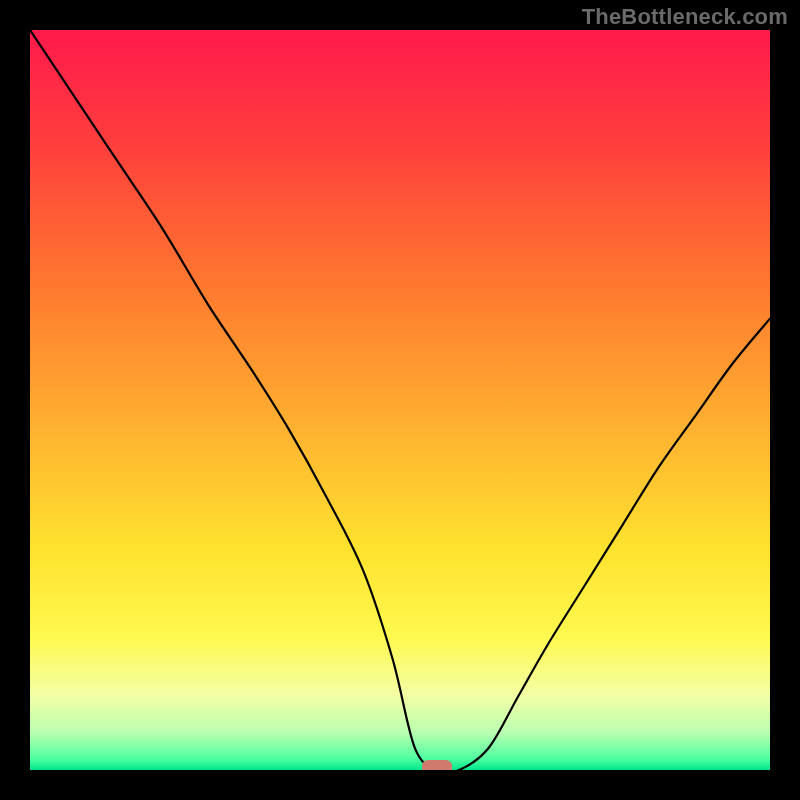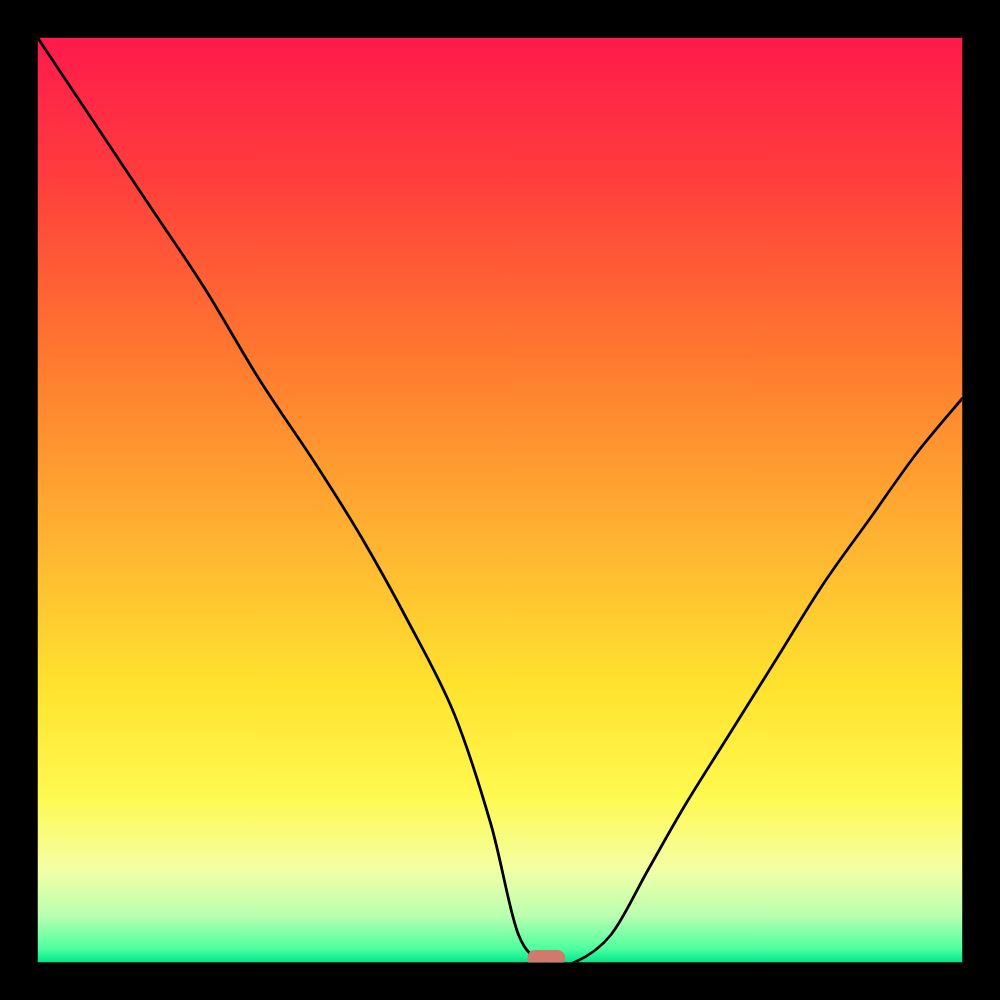--- a/index.html
+++ b/index.html
@@ -35,20 +35,21 @@
     height: 740px;
   }
   svg {
     display: block;
   }
 </style>
 </head>
 <body>
 
 <div class="frame">
+  <div class="watermark">TheBottleneck.com</div>
 
   <div class="plot-wrap">
     <svg id="chart-svg" width="740" height="740" viewBox="0 0 740 740">
       <defs>
         <linearGradient id="bg-grad" x1="0" y1="0" x2="0" y2="1">
             <stop offset="0%" stop-color="#ff1a4c"></stop>
             <stop offset="15%" stop-color="#ff3d3d"></stop>
             <stop offset="35%" stop-color="#ff7a2f"></stop>
             <stop offset="55.00000000000001%" stop-color="#ffb531"></stop>
             <stop offset="70%" stop-color="#ffe22e"></stop>

